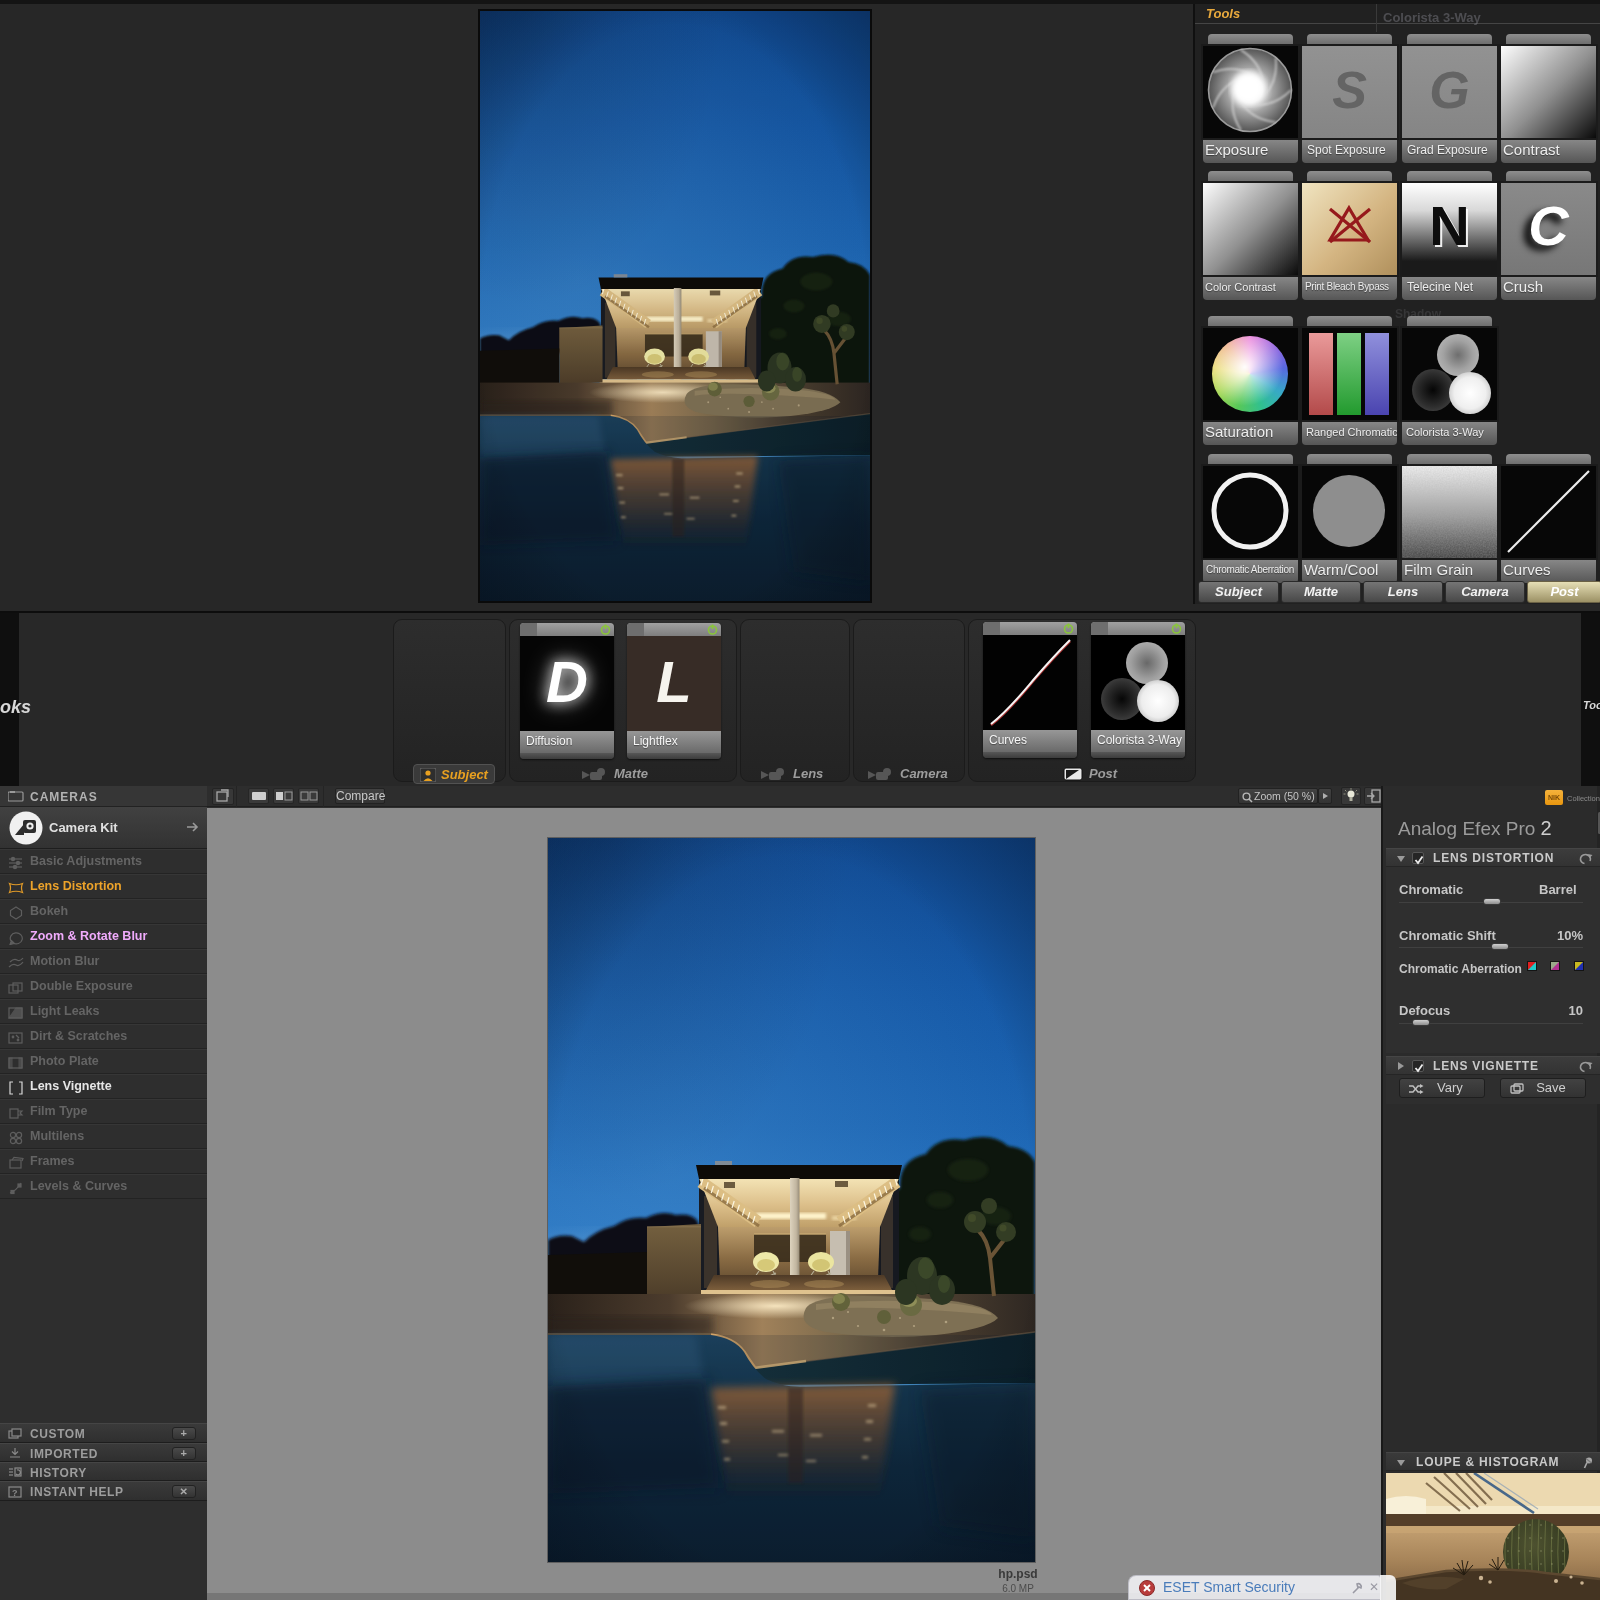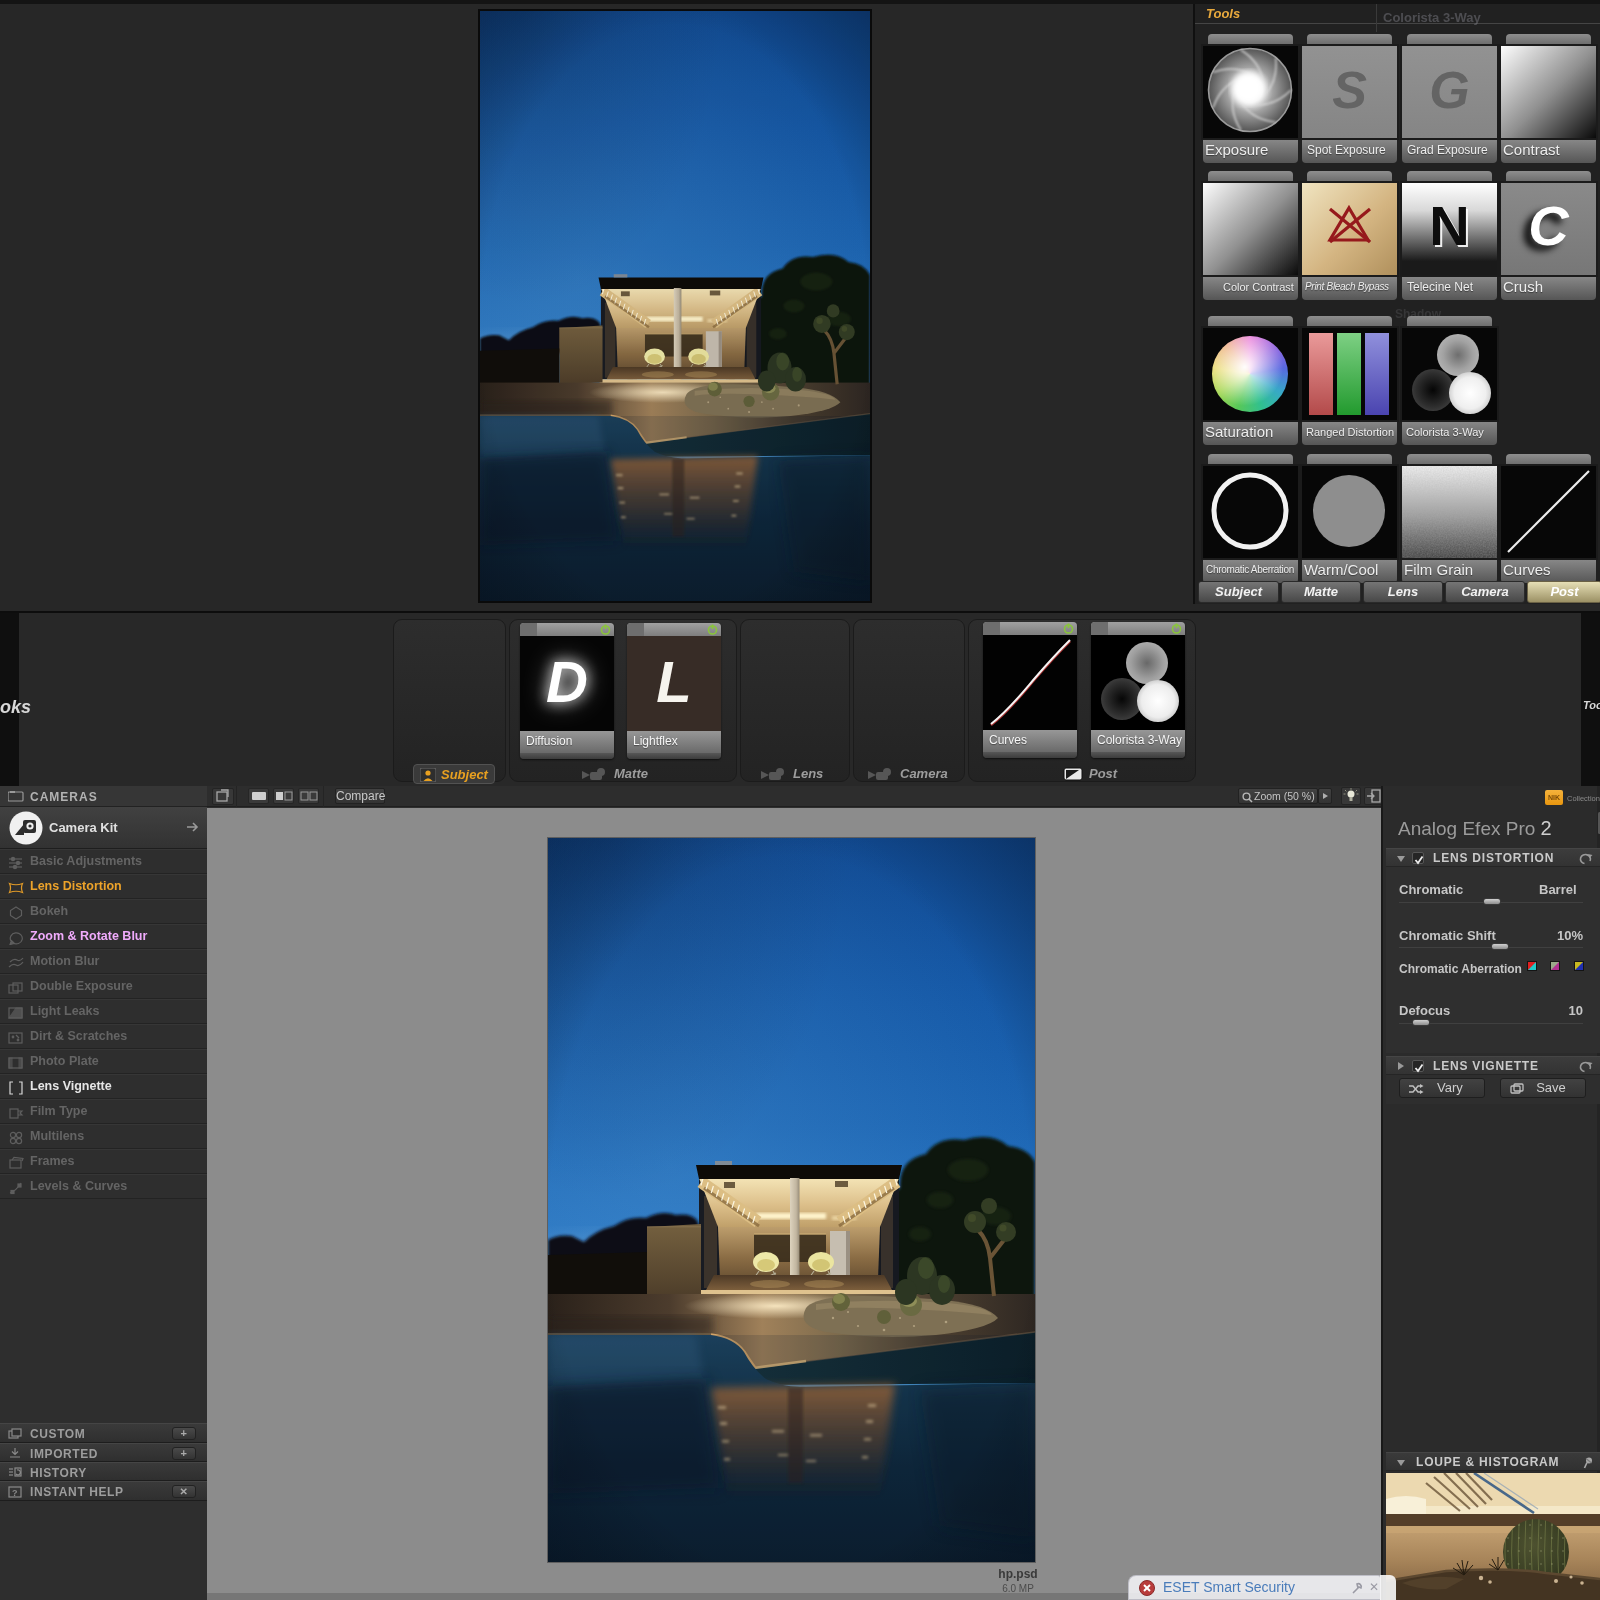--- a/index.html
+++ b/index.html
@@ -351,35 +351,35 @@
         <div class="tb">
           <div style="width:95px;height:92px;background:linear-gradient(135deg,#fdfdfd,#909090 52%,#0a0a0a)"></div>
         </div>
         <div class="lb" style="">Contrast</div>
       </div>
 <div class="tile" style="left:8px;top:167px">
         <div class="hd"></div>
         <div class="tb">
           <div style="width:95px;height:92px;background:linear-gradient(135deg,#fdfdfd,#909090 52%,#0a0a0a)"></div>
         </div>
-        <div class="lb" style="font-size:11px;padding-left:20px;">Color Contrast</div>
+        <div class="lb" style="font-size:11px;padding-left:2px;">Color Contrast</div>
       </div>
 <div class="tile" style="left:107px;top:167px">
         <div class="hd"></div>
         <div class="tb">
           <div style="width:95px;height:92px;background:linear-gradient(135deg,#f0e4c0,#d4b582 55%,#b0905c)"></div>
           <svg class="ab" style="left:0;top:0" width="95" height="92">
             <g stroke="#96191c" stroke-width="3.2" fill="none">
               <path d="M47,25 L66,57 L28,57 Z"></path>
               <line x1="28" y1="26" x2="68" y2="59"></line>
               <line x1="68" y1="26" x2="28" y2="59"></line>
             </g>
           </svg>
         </div>
-        <div class="lb" style="font-size:10px;padding-left:3px;letter-spacing:-0.3px;font-style:italic;">Print Bleach Bypass</div>
+        <div class="lb" style="font-size:10px;padding-left:3px;letter-spacing:-0.3px;">Print Bleach Bypass</div>
       </div>
 <div class="tile" style="left:207px;top:167px">
         <div class="hd"></div>
         <div class="tb">
           <div style="width:95px;height:92px;background:linear-gradient(#ffffff,#d8d8d8 30%,#1a1a1a 85%)"></div>
           <div class="ab" style="left:0;top:0;width:95px;height:92px;color:#0d0d0d;font-size:56px;font-weight:bold;text-align:center;line-height:86px;text-shadow:2px 2px 0 rgba(255,255,255,.9)">N</div>
         </div>
         <div class="lb" style="font-size:12px;padding-left:5px;">Telecine Net</div>
       </div>
 <div class="tile" style="left:306px;top:167px">
@@ -412,21 +412,21 @@
               </linearGradient>
               <linearGradient id="rg3" x1="0" y1="0" x2="0" y2="1">
                 <stop offset="0" stop-color="#9090dc"></stop>
                 <stop offset="1" stop-color="#4a44b0"></stop>
               </linearGradient>
             </defs>
             <rect x="7" y="5" width="24" height="82" fill="url(#rg1)"></rect>
             <rect x="35" y="5" width="24" height="82" fill="url(#rg2)"></rect>
             <rect x="63" y="5" width="24" height="82" fill="url(#rg3)"></rect>
           </svg></div>
-        <div class="lb" style="font-size:11px;padding-left:4px;">Ranged Distortion</div>
+        <div class="lb" style="font-size:11px;padding-left:4px;">Ranged Chromatic</div>
       </div>
 <div class="tile" style="left:207px;top:312px">
         <div class="hd"></div>
         <div class="tb"><svg width="95" height="92">
             <defs>
               <radialGradient id="c3a" cx=".5" cy=".5" r=".5">
                 <stop offset="0" stop-color="#6e6e6e"></stop>
                 <stop offset=".7" stop-color="#a2a2a2"></stop>
                 <stop offset="1" stop-color="#b0b0b0"></stop>
               </radialGradient>

